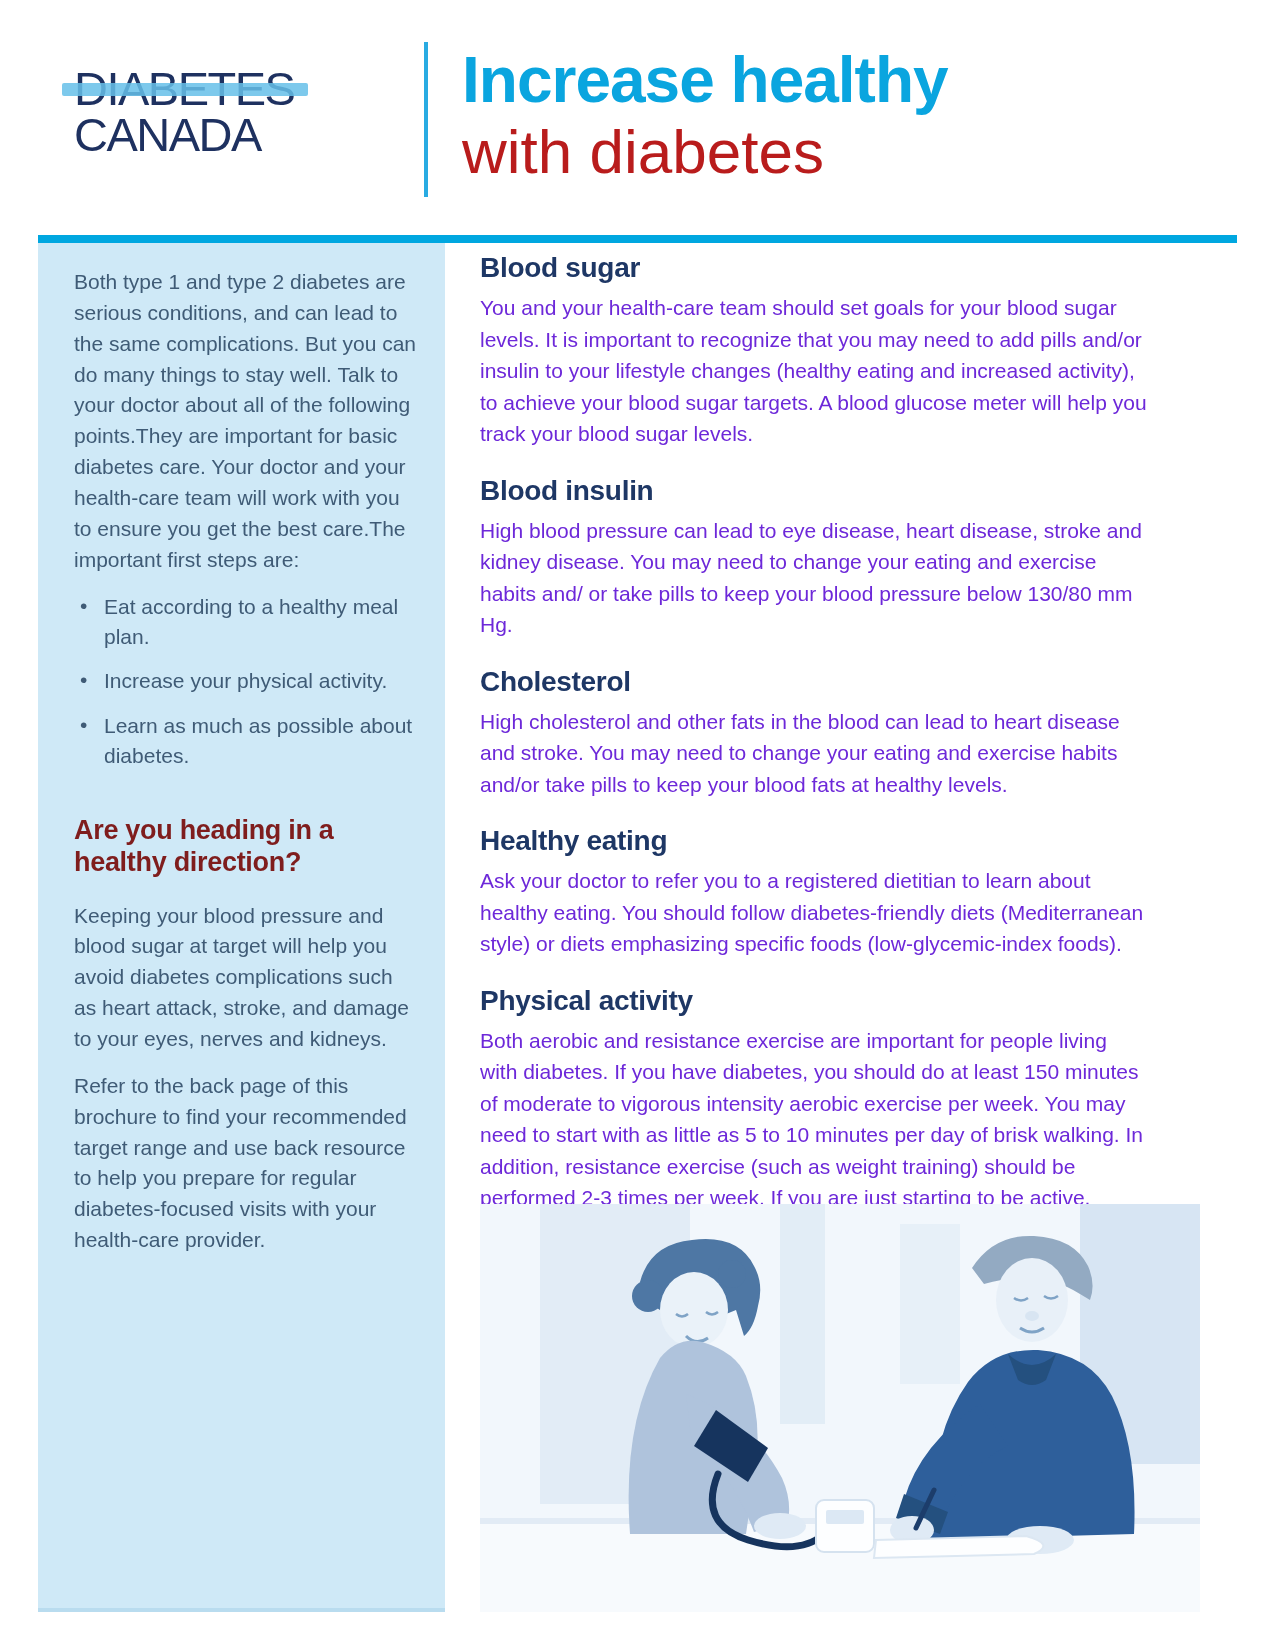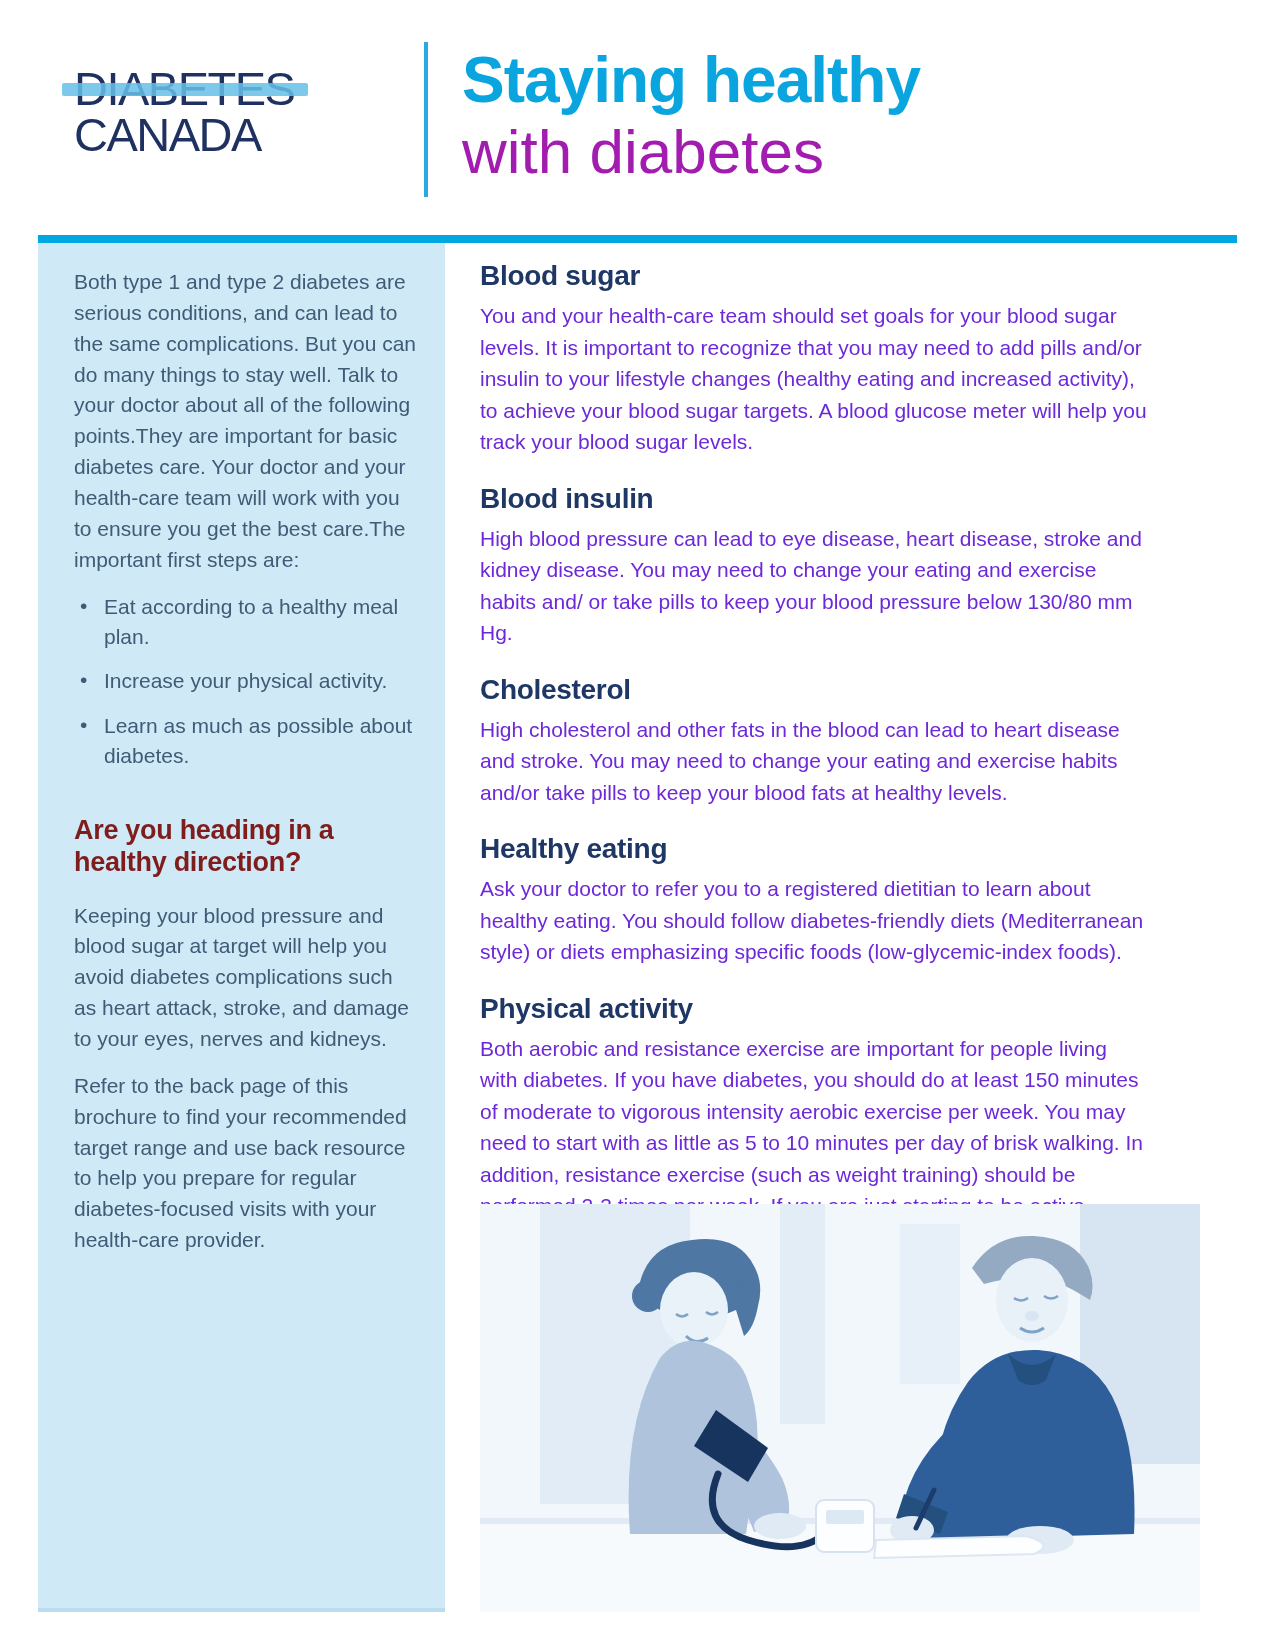--- a/index.html
+++ b/index.html
@@ -24,21 +24,21 @@
   .header-divider {
     position:absolute; left:424px; top:42px; width:4px; height:155px;
     background:#29ABE2;
   }
   .title-block { position:absolute; left:462px; top:48px; }
   .title-bold {
     font-size:64px; font-weight:800; color:#0AA5DF; line-height:1.02;
     letter-spacing:-1px;
   }
   .title-light {
-    font-size:62px; font-weight:300; color:#a21caf; line-height:1.0;
+    font-size:62px; font-weight:300; color:#b91c1c; line-height:1.0;
     margin-top:8px; letter-spacing:0px;
   }
   .top-rule {
     position:absolute; left:38px; top:235px; width:1199px; height:8px;
     background:#00A7E0;
   }
 
   
   .sidebar {
     position:absolute; left:38px; top:243px; width:407px; height:1369px;
@@ -55,21 +55,21 @@
   .sidebar li::before {
     content:"\2022"; position:absolute; left:2px; top:-1px; color:#3F5B76;
     font-size:21px;
   }
   .sidebar-heading {
     font-size:27px; font-weight:800; color:#7f1d1d; line-height:1.2;
     margin:42px 0 22px 0; letter-spacing:-0.3px;
   }
 
   
-  .main { position:absolute; left:480px; top:243px; width:668px; }
+  .main { position:absolute; left:480px; top:235px; width:668px; }
   .section { margin-top:25px; }
   .section:first-child { margin-top:17px; }
   .section h2 {
     font-size:28px; font-weight:800; color:#1E3765; letter-spacing:-0.3px;
     margin-bottom:8px;
   }
   .section p { font-size:21px; line-height:1.5; color:#6d28d9; }
 
   
   .photo {
@@ -89,21 +89,21 @@
       <span class="logo-strike"></span>
     </span>
     <span class="line">
       <span>CANADA</span>
     </span>
   </div>
 
   <div class="header-divider"></div>
 
   <div class="title-block">
-    <div class="title-bold">Staying healthy</div>
+    <div class="title-bold">Increase healthy</div>
     <div class="title-light">with diabetes</div>
   </div>
 
   <div class="top-rule"></div>
 
   <div class="sidebar">
     <p>Both type 1 and type 2 diabetes are serious conditions, and can lead to the same complications. But you can do many things to stay well. Talk to your doctor about all of the following points.They are important for basic diabetes care. Your doctor and your health-care team will work with you to ensure you get the best care.The important first steps are:</p>
     <ul>
       <li>Eat according to a healthy meal plan.</li>
       <li>Increase your physical activity.</li>

